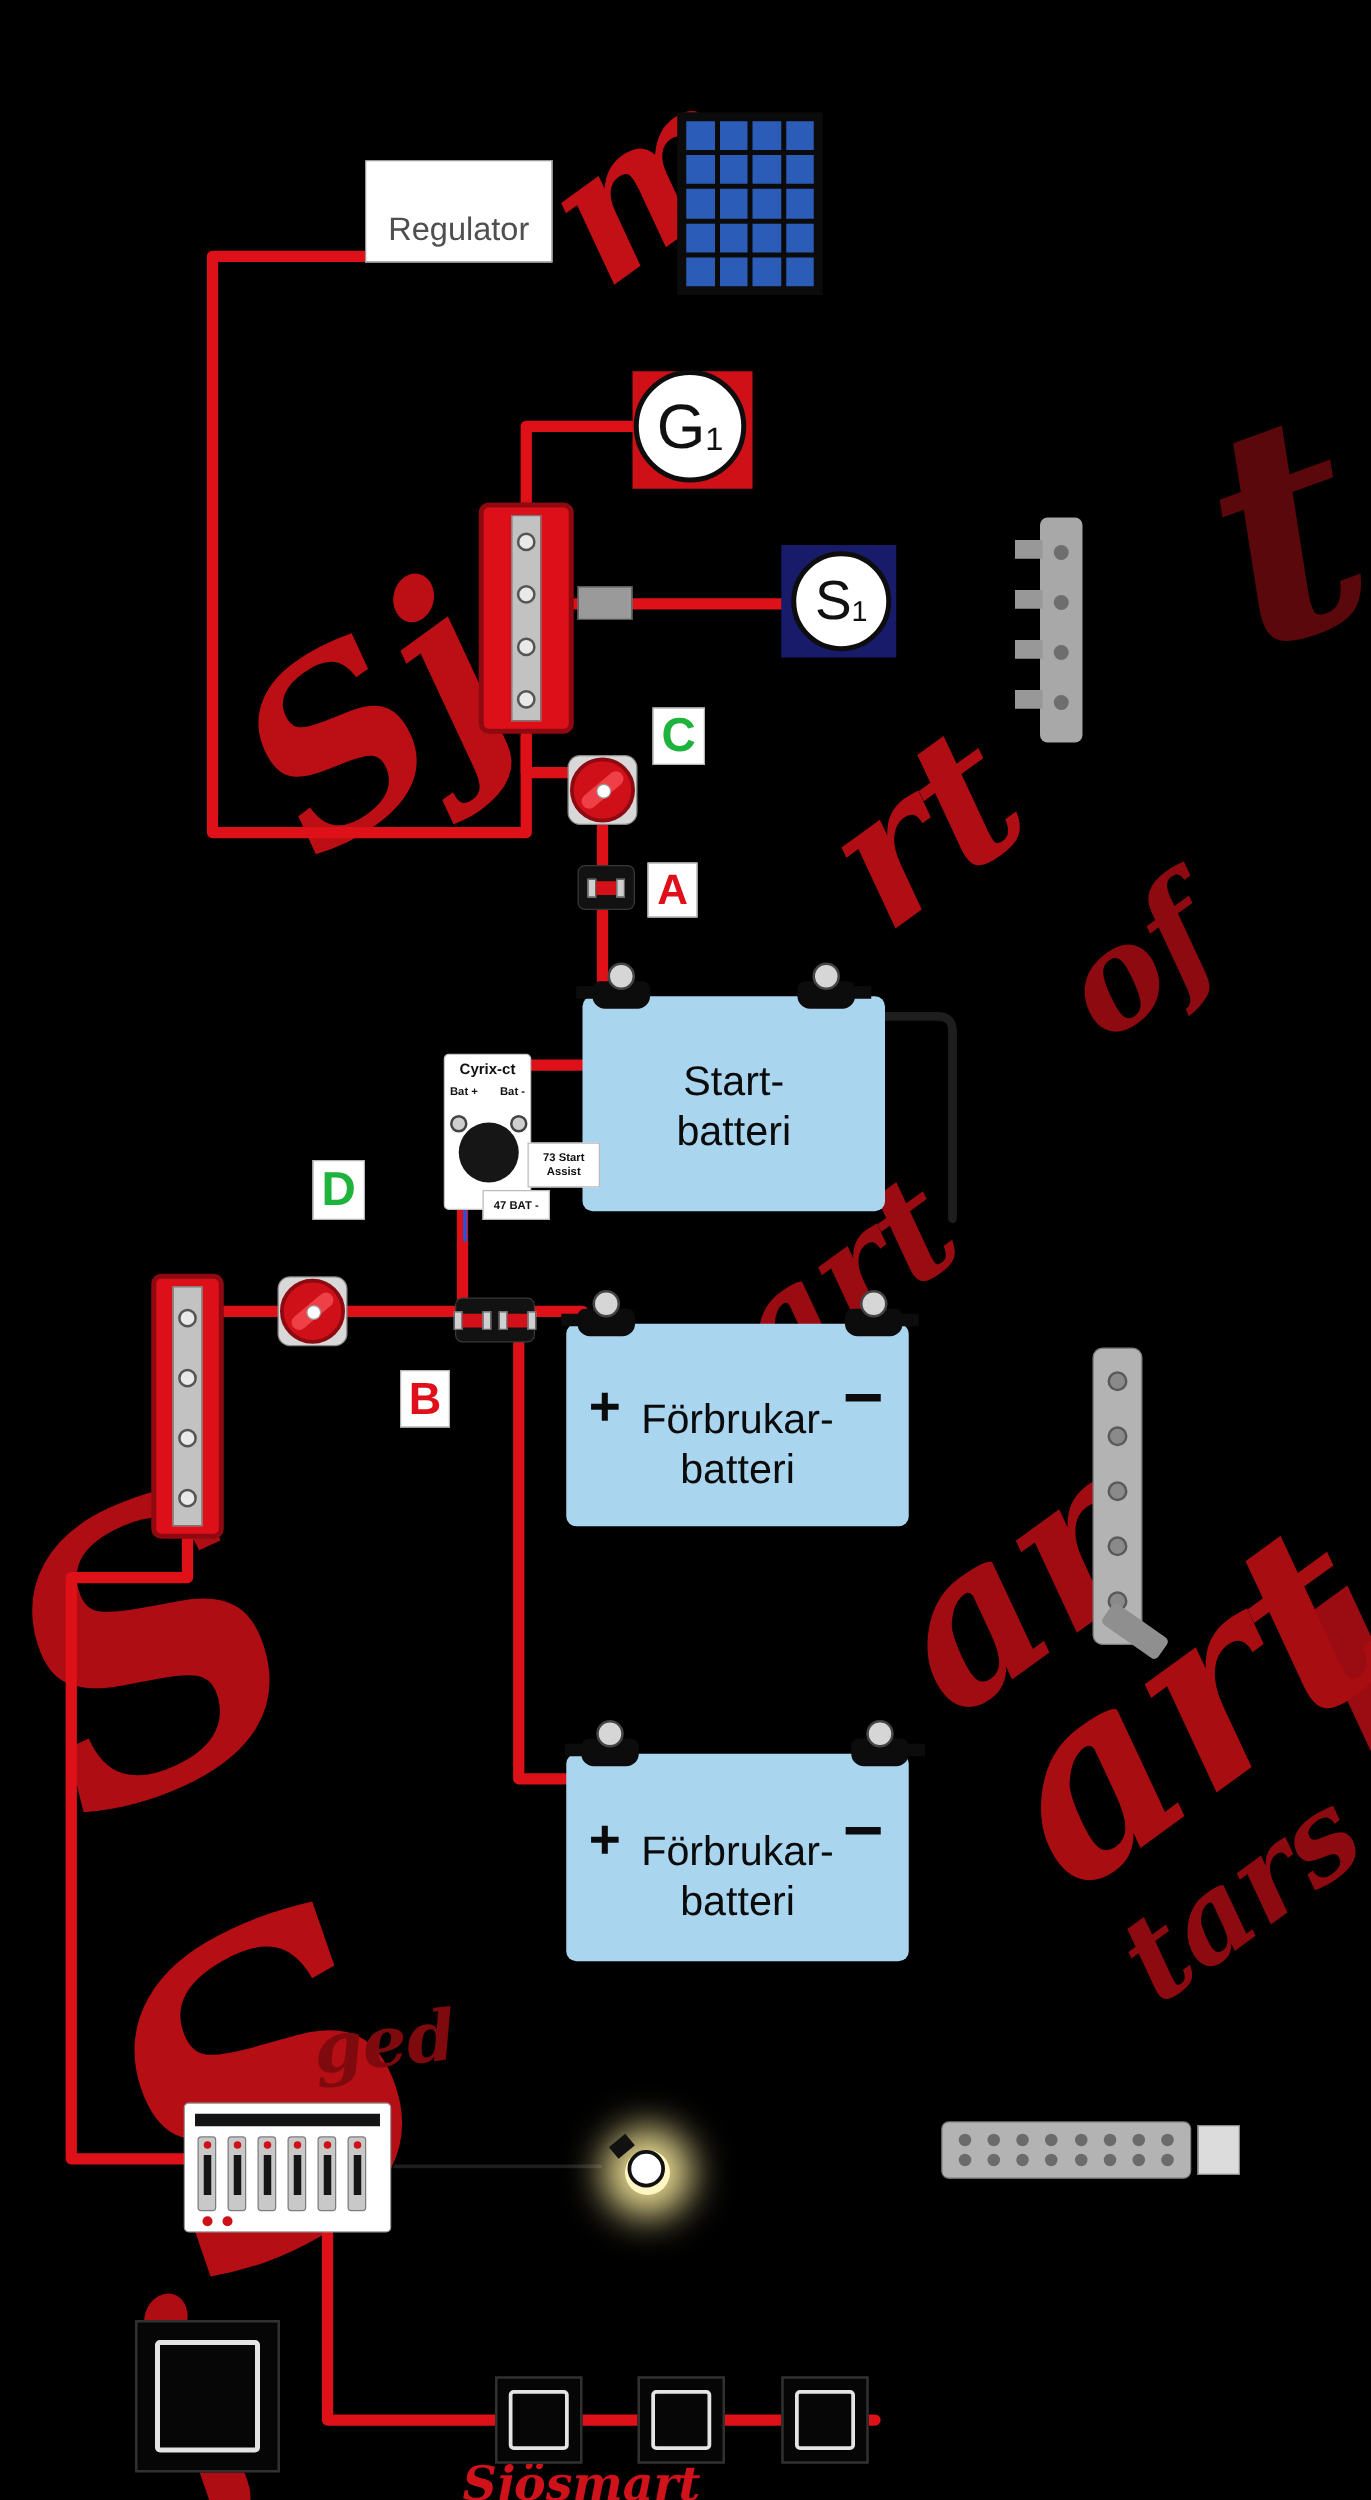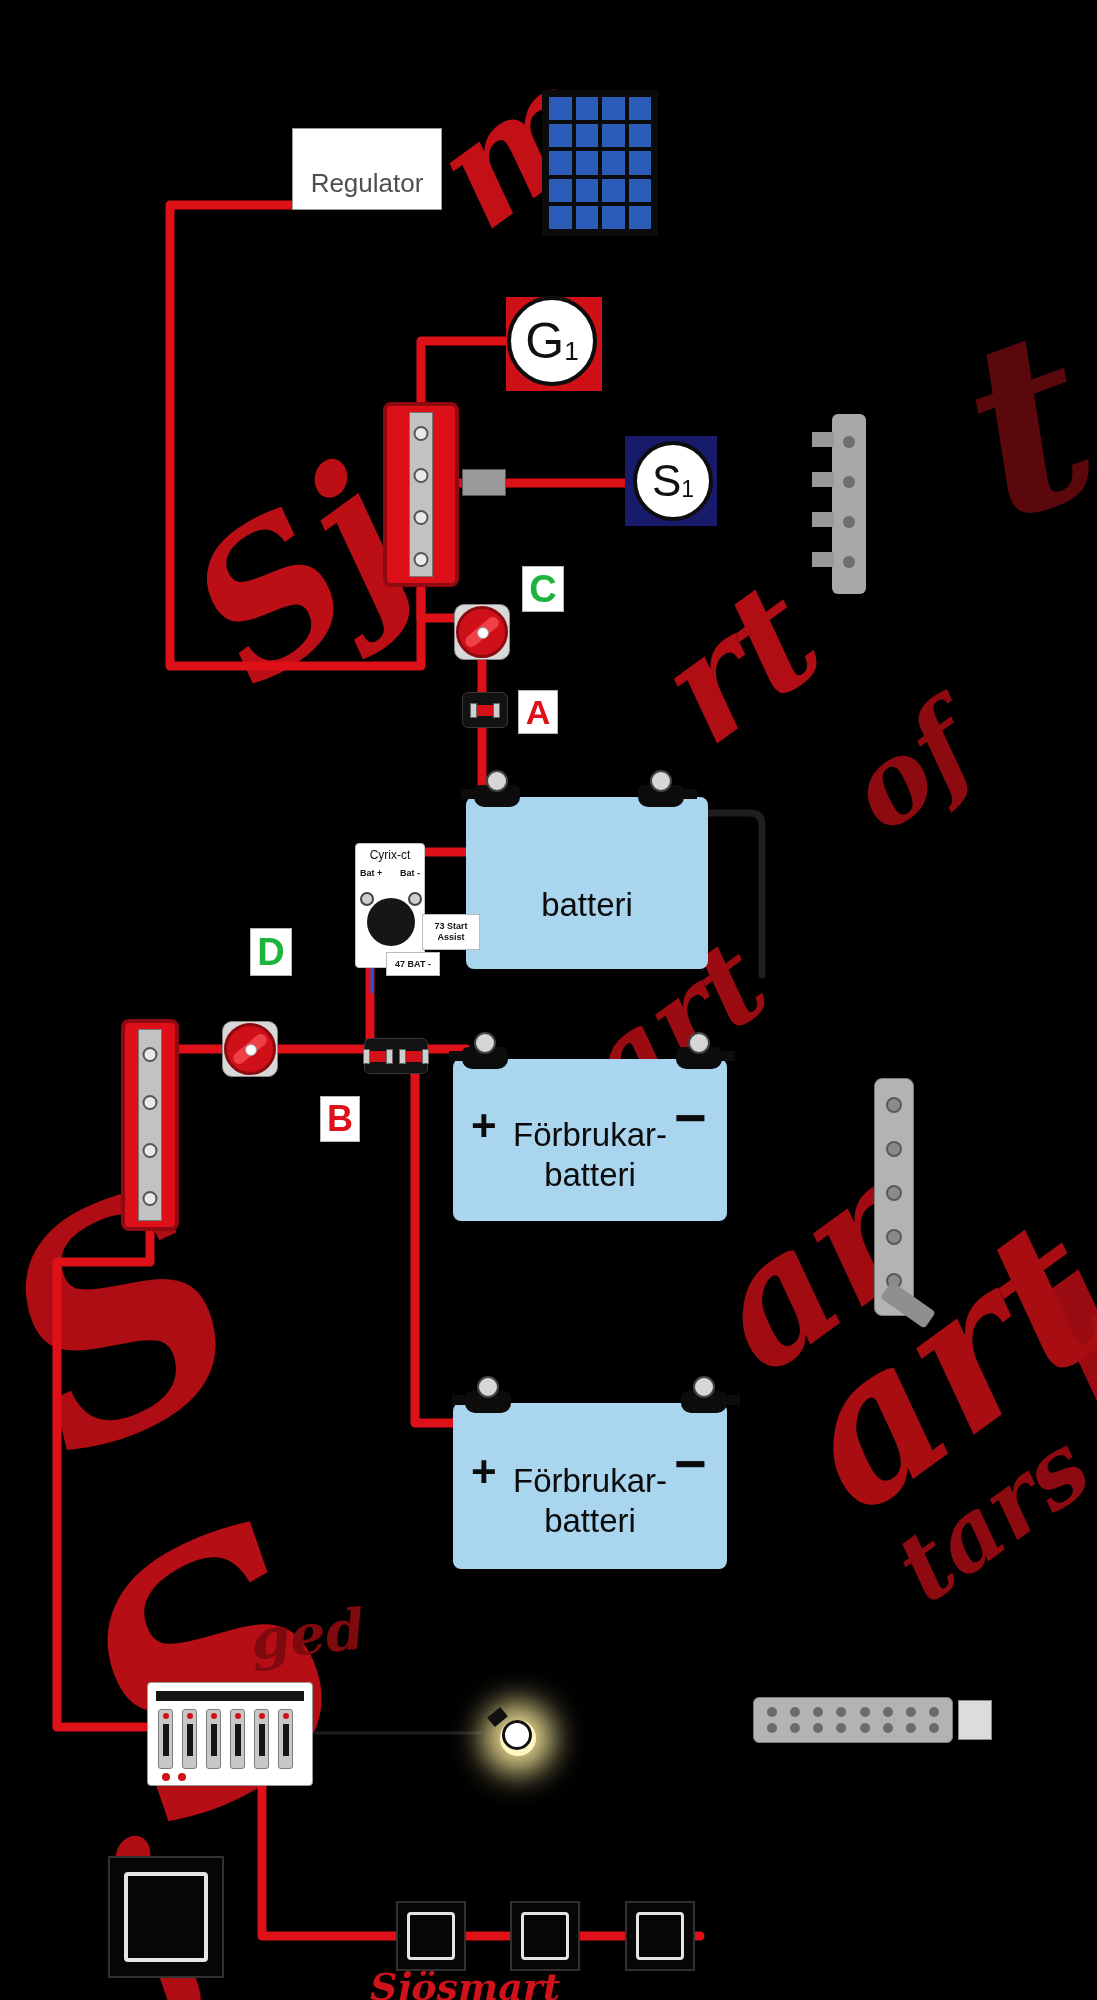--- a/index.html
+++ b/index.html
@@ -65,21 +65,21 @@
   .clamp .arm{position:absolute;top:19px;width:16px;height:10px;background:#0c0c0c;}
   .clamp.left .arm{left:-13px;}
   .clamp.right .arm{right:-13px;}
   
   .battery{background:#a9d5ef;border-radius:8px;}
   .battery .bname{position:absolute;left:0;right:0;text-align:center;color:#0b0b0b;
                   font-size:33px;line-height:1.2;}
   .battery .psign{position:absolute;font-weight:bold;color:#0b0b0b;}
   
   .cyrix{background:#fff;border:1px solid #c5c5c5;border-radius:4px;color:#111;}
-  .cyrix .ctitle{position:absolute;top:4px;left:0;right:0;text-align:center;font-size:12px;font-weight:normal;}
+  .cyrix .ctitle{position:absolute;top:4px;left:0;right:0;text-align:center;font-size:12px;font-weight:bold;}
   .cyrix .clbl{position:absolute;top:24px;font-size:9px;font-weight:bold;}
   .cyrix .relay{position:absolute;left:11px;top:54px;width:48px;height:48px;border-radius:50%;
                 background:#161616;}
   .cyrix .rbolt{position:absolute;width:14px;height:14px;border-radius:50%;background:#cfcfcf;
                 border:2px solid #444;box-sizing:border-box;top:48px;}
   .minitag{position:absolute;z-index:4;background:#fff;border:1px solid #bbb;color:#111;
            font-size:9px;font-weight:bold;display:flex;align-items:center;justify-content:center;
            text-align:center;line-height:1.2;box-sizing:border-box;}
   
   .graybar{background:#a8a8a8;border-radius:6px;}
@@ -230,20 +230,21 @@
       <div class="fcap"></div>
       <div class="fbody"></div>
       <div class="fcap"></div>
     </div>
   </div>
   <div class="tag red" style="left:518px;top:690px;width:40px;height:44px;font-size:34px;">
     <span>A</span>
   </div>
 
   <div class="cmp battery" style="left:466px;top:797px;width:242px;height:172px;">
+    <div class="bname" style="top:48px;">Start-</div>
     <div class="bname" style="top:88px;">batteri</div>
   </div>
   <div class="cmp clamp left" style="left:474px;top:770px;">
     <div class="cbody"></div>
     <div class="arm"></div>
     <div class="bolt"></div>
   </div>
   <div class="cmp clamp right" style="left:638px;top:770px;">
     <div class="cbody"></div>
     <div class="arm"></div>

